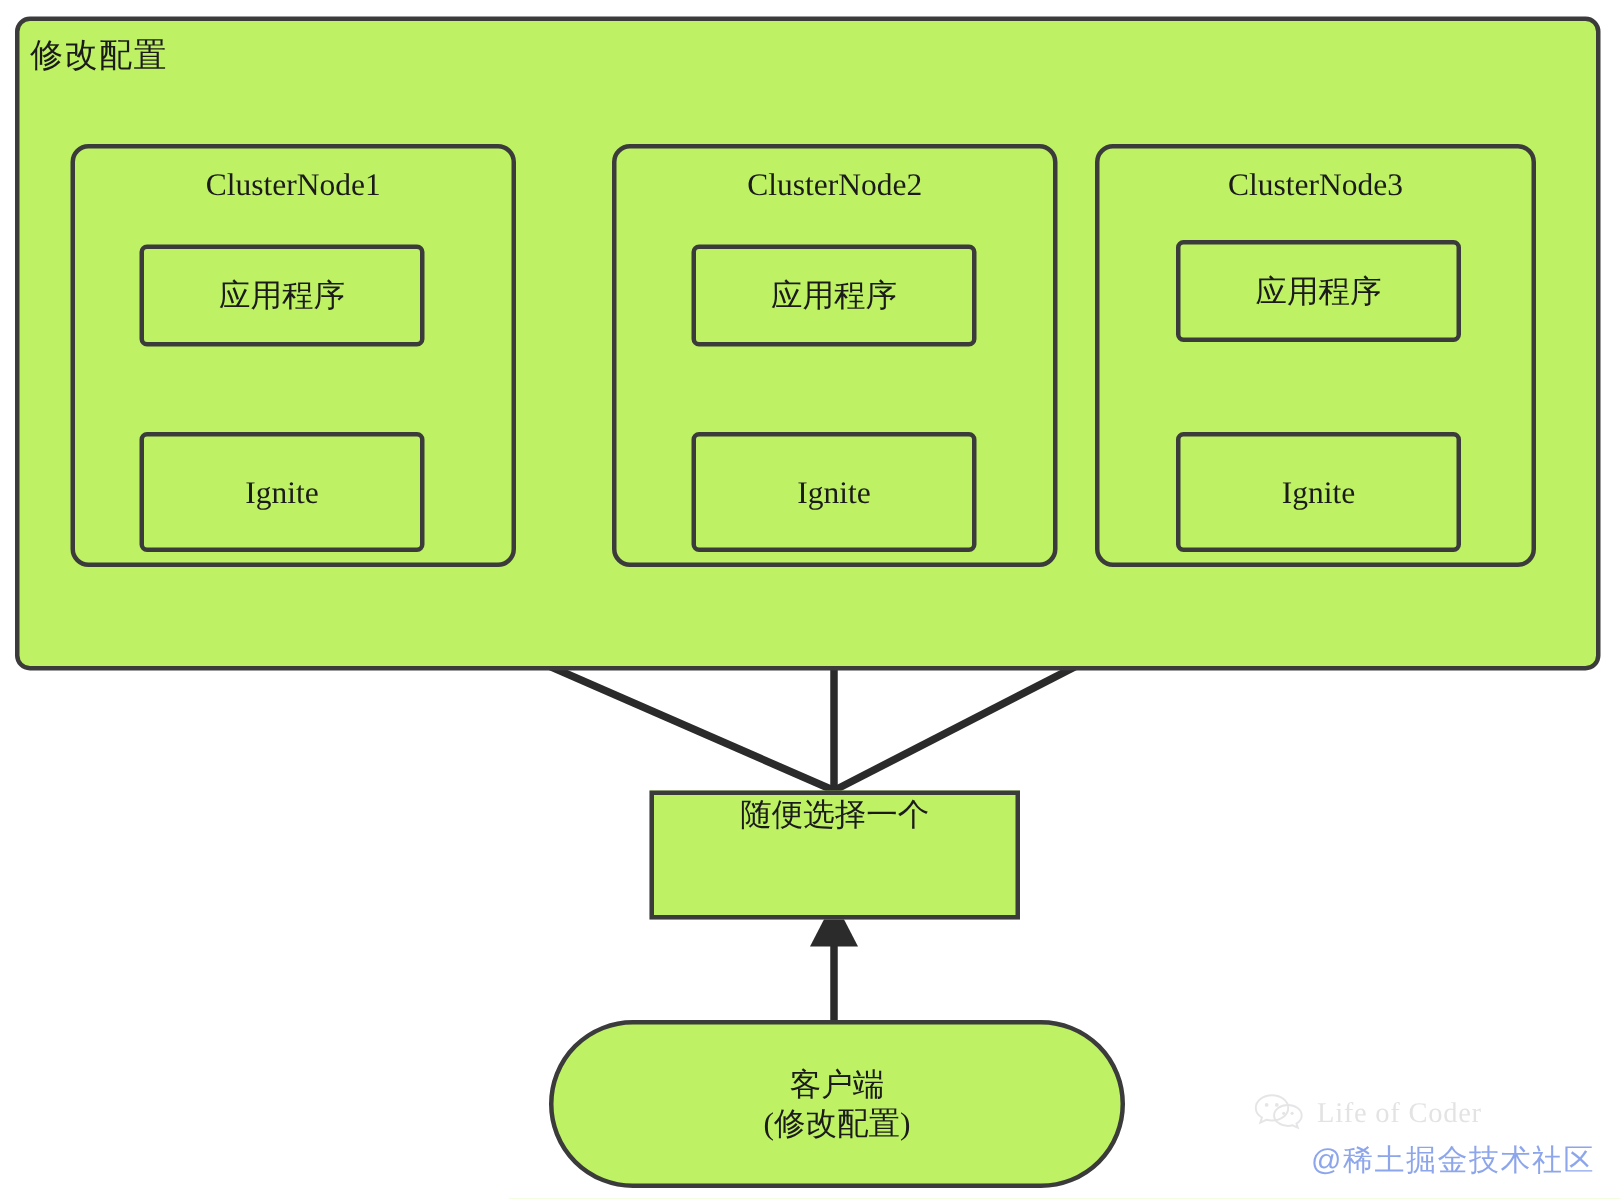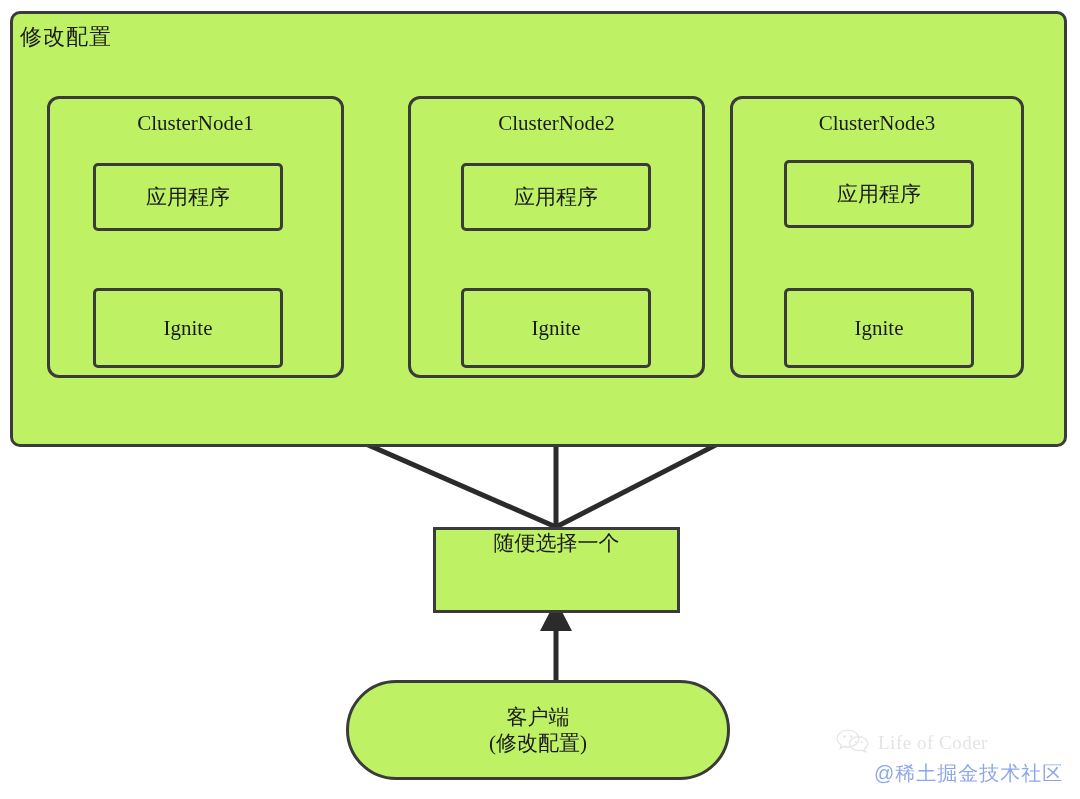--- a/index.html
+++ b/index.html
@@ -204,21 +204,21 @@
     <span class="cn-label">应用程序</span>
   </div>
   <div class="box inner-box" style="left:784px; top:288px; width:190px; height:80px;">
     <span class="en-label">Ignite</span>
   </div>
 
   <div class="box plain-box" style="left:433px; top:527px; width:247px; height:86px;">
     <span class="cn-label">随便选择一个</span>
   </div>
 
-  <div class="box pill-box" style="left:346px; top:680px; width:384px; height:100px;">
+  <div class="box pill-box" style="left:366px; top:680px; width:384px; height:112px;">
     <span class="cn-label">客户端
 (修改配置)</span>
   </div>
 
   <div id="watermark">
     <div class="wm-row wm-top">
       <svg width="34" height="26" viewBox="0 0 34 26">
         <path d="M12,2.2 C5.8,2.2 1.2,6.1 1.2,10.6 C1.2,13.2 2.8,15.5 5.3,17 L4.2,20.4 L8.2,18.5
                  C9.4,18.8 10.7,19 12,19 C18.2,19 22.8,15.1 22.8,10.6 C22.8,6.1 18.2,2.2 12,2.2 Z" fill="none" stroke="#cdcdd0" stroke-width="1.3"></path>
         <circle cx="8.4" cy="8.6" r="1.25" fill="#cdcdd0"></circle>

